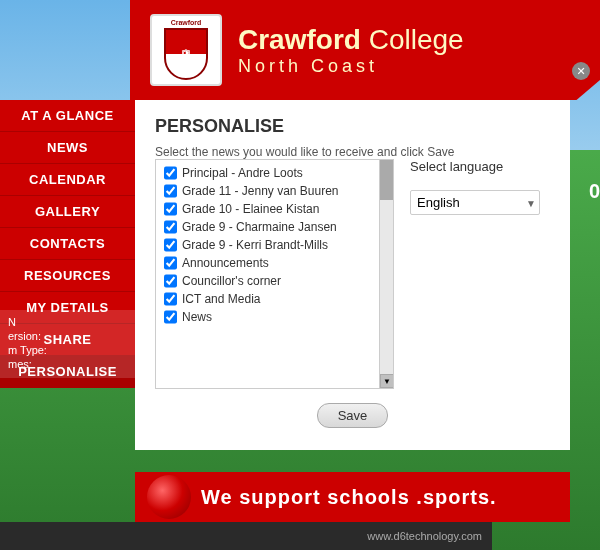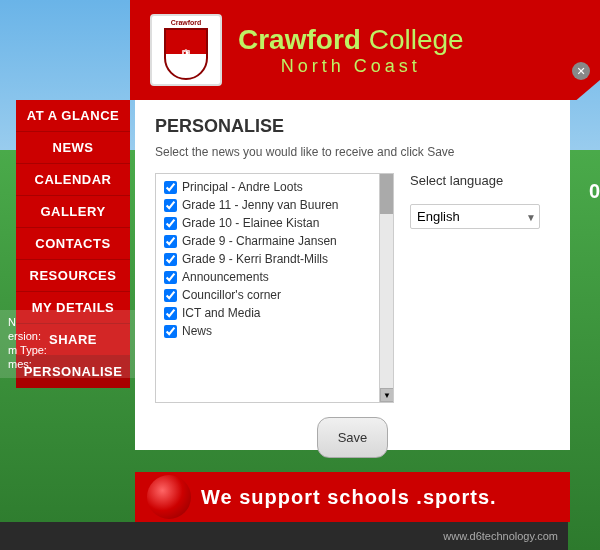--- a/index.html
+++ b/index.html
@@ -26,22 +26,22 @@
       top: 150px; left: 0;
       width: 600px;
       height: 400px;
       background: linear-gradient(180deg, #4aaa4a 0%, #2d7a2d 100%);
       z-index: 0;
     }
 
     
     .sidebar {
       position: absolute;
-      left: 16px; top: 100px;
-      width: 114px;
+      left: 0; top: 100px;
+      width: 135px;
       z-index: 10;
     }
     .sidebar-item {
       background: #cc0000;
       color: white;
       text-align: center;
       padding: 8px 4px;
       font-size: 13px;
       font-weight: bold;
       cursor: pointer;
@@ -85,22 +85,21 @@
       justify-content: center;
       font-size: 9px;
       color: #cc0000;
       font-weight: bold;
       border: 2px solid #ddd;
       margin-right: 16px;
       overflow: hidden;
       position: relative;
     }
     .header-title {
-      color: #bef264;
-      text-align: center;
+      color: #fef9c3;
     }
     .header-title .college {
       font-size: 28px;
       font-weight: bold;
     }
     .header-title .college span {
       font-weight: normal;
     }
     .header-title .subtitle {
       font-size: 18px;
@@ -137,40 +136,38 @@
 
     .page-title {
       font-size: 18px;
       font-weight: bold;
       color: #333;
       margin-bottom: 8px;
     }
     .subtitle-text {
       font-size: 12px;
       color: #555;
-      margin-bottom: 14px;
     }
 
     .content-body {
       display: flex;
       gap: 16px;
     }
 
     
     .checklist-area {
       flex: 1;
       border: 1px solid #ccc;
       padding: 4px;
       height: 230px;
       overflow-y: auto;
       position: relative;
     }
     .check-item {
       display: flex;
-      align-items: center;
       padding: 2px 4px;
       font-size: 12px;
       color: #333;
     }
     .check-item input[type="checkbox"] {
       margin-right: 5px;
       cursor: pointer;
     }
     .scrollbar-area {
       position: absolute;
@@ -238,21 +235,21 @@
 
     
     .save-area {
       text-align: center;
       margin-top: 14px;
     }
     .save-btn {
       background: linear-gradient(180deg, #f0f0f0, #d8d8d8);
       border: 1px solid #aaa;
       border-radius: 12px;
-      padding: 12px 20px;
+      padding: 4px 20px;
       font-size: 13px;
       cursor: pointer;
       color: #333;
     }
 
     
     .footer-banner {
       position: absolute;
       bottom: 28px;
       left: 135px;
@@ -277,21 +274,21 @@
       font-size: 20px;
       font-weight: bold;
       letter-spacing: 1px;
     }
 
     
     .bottom-bar {
       position: absolute;
       bottom: 0;
       left: 0;
-      width: 568px;
+      width: 492px;
       height: 28px;
       background: #2a2a2a;
       display: flex;
       align-items: center;
       justify-content: flex-end;
       padding-right: 10px;
       z-index: 20;
     }
     .bottom-bar-text {
       color: #aaa;

